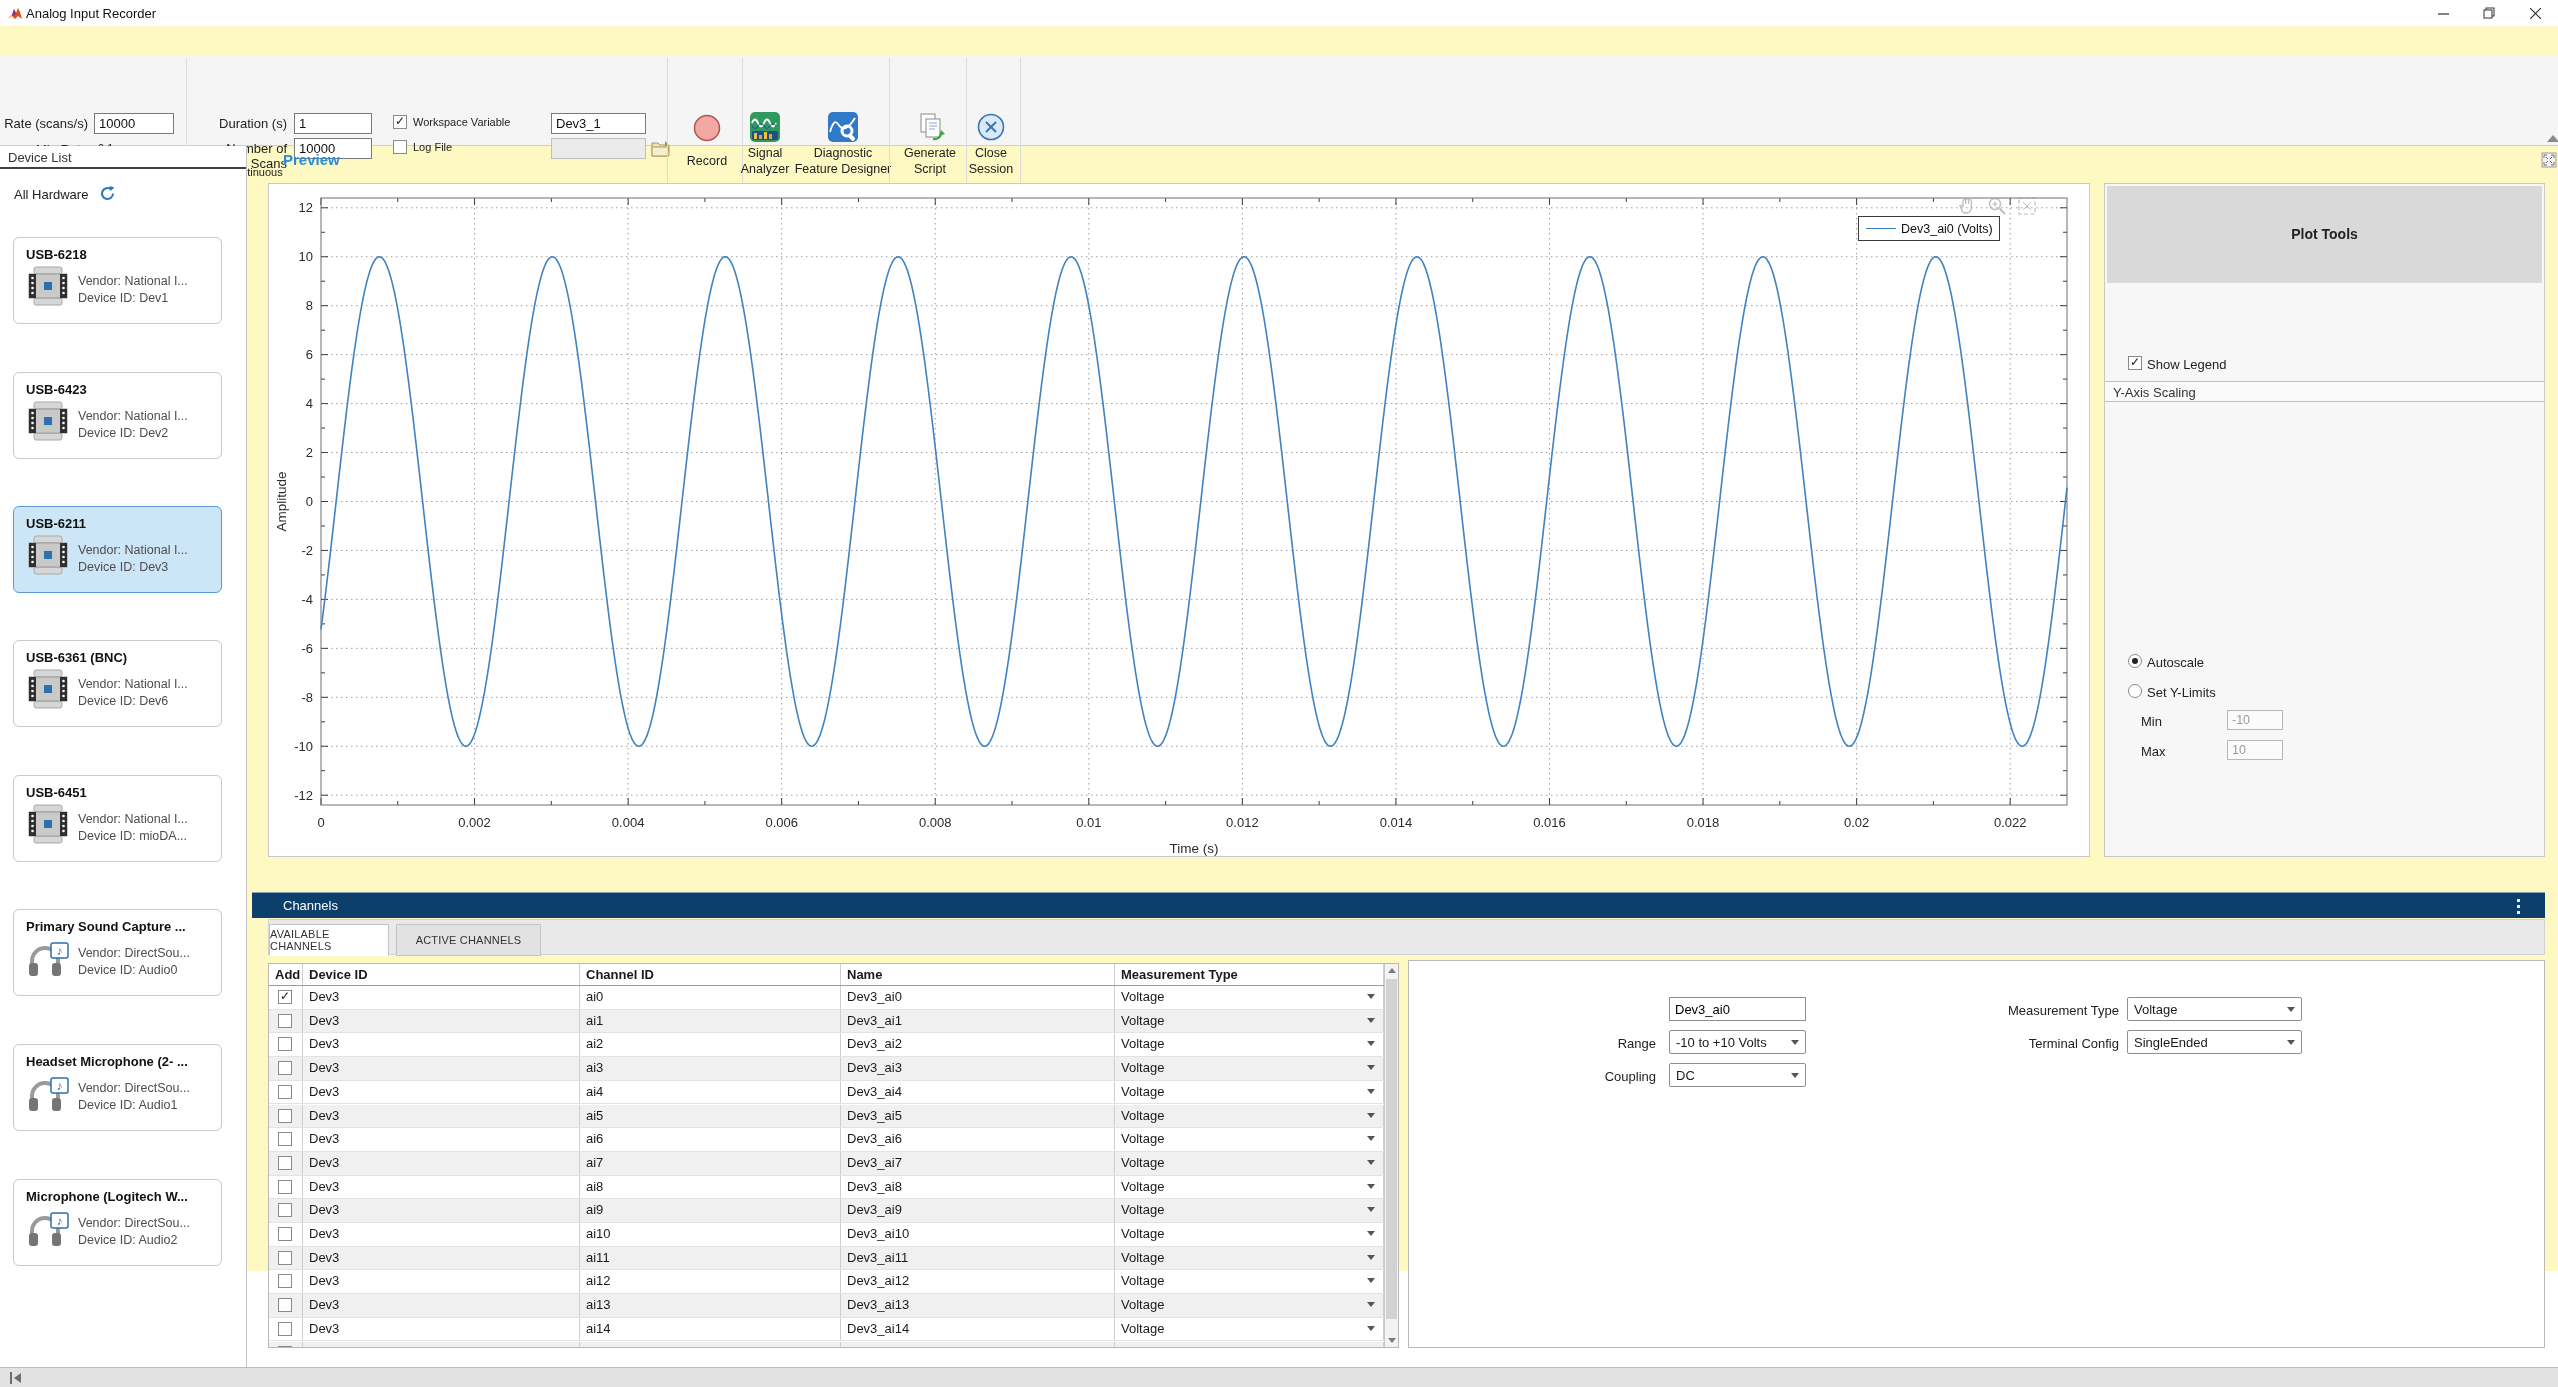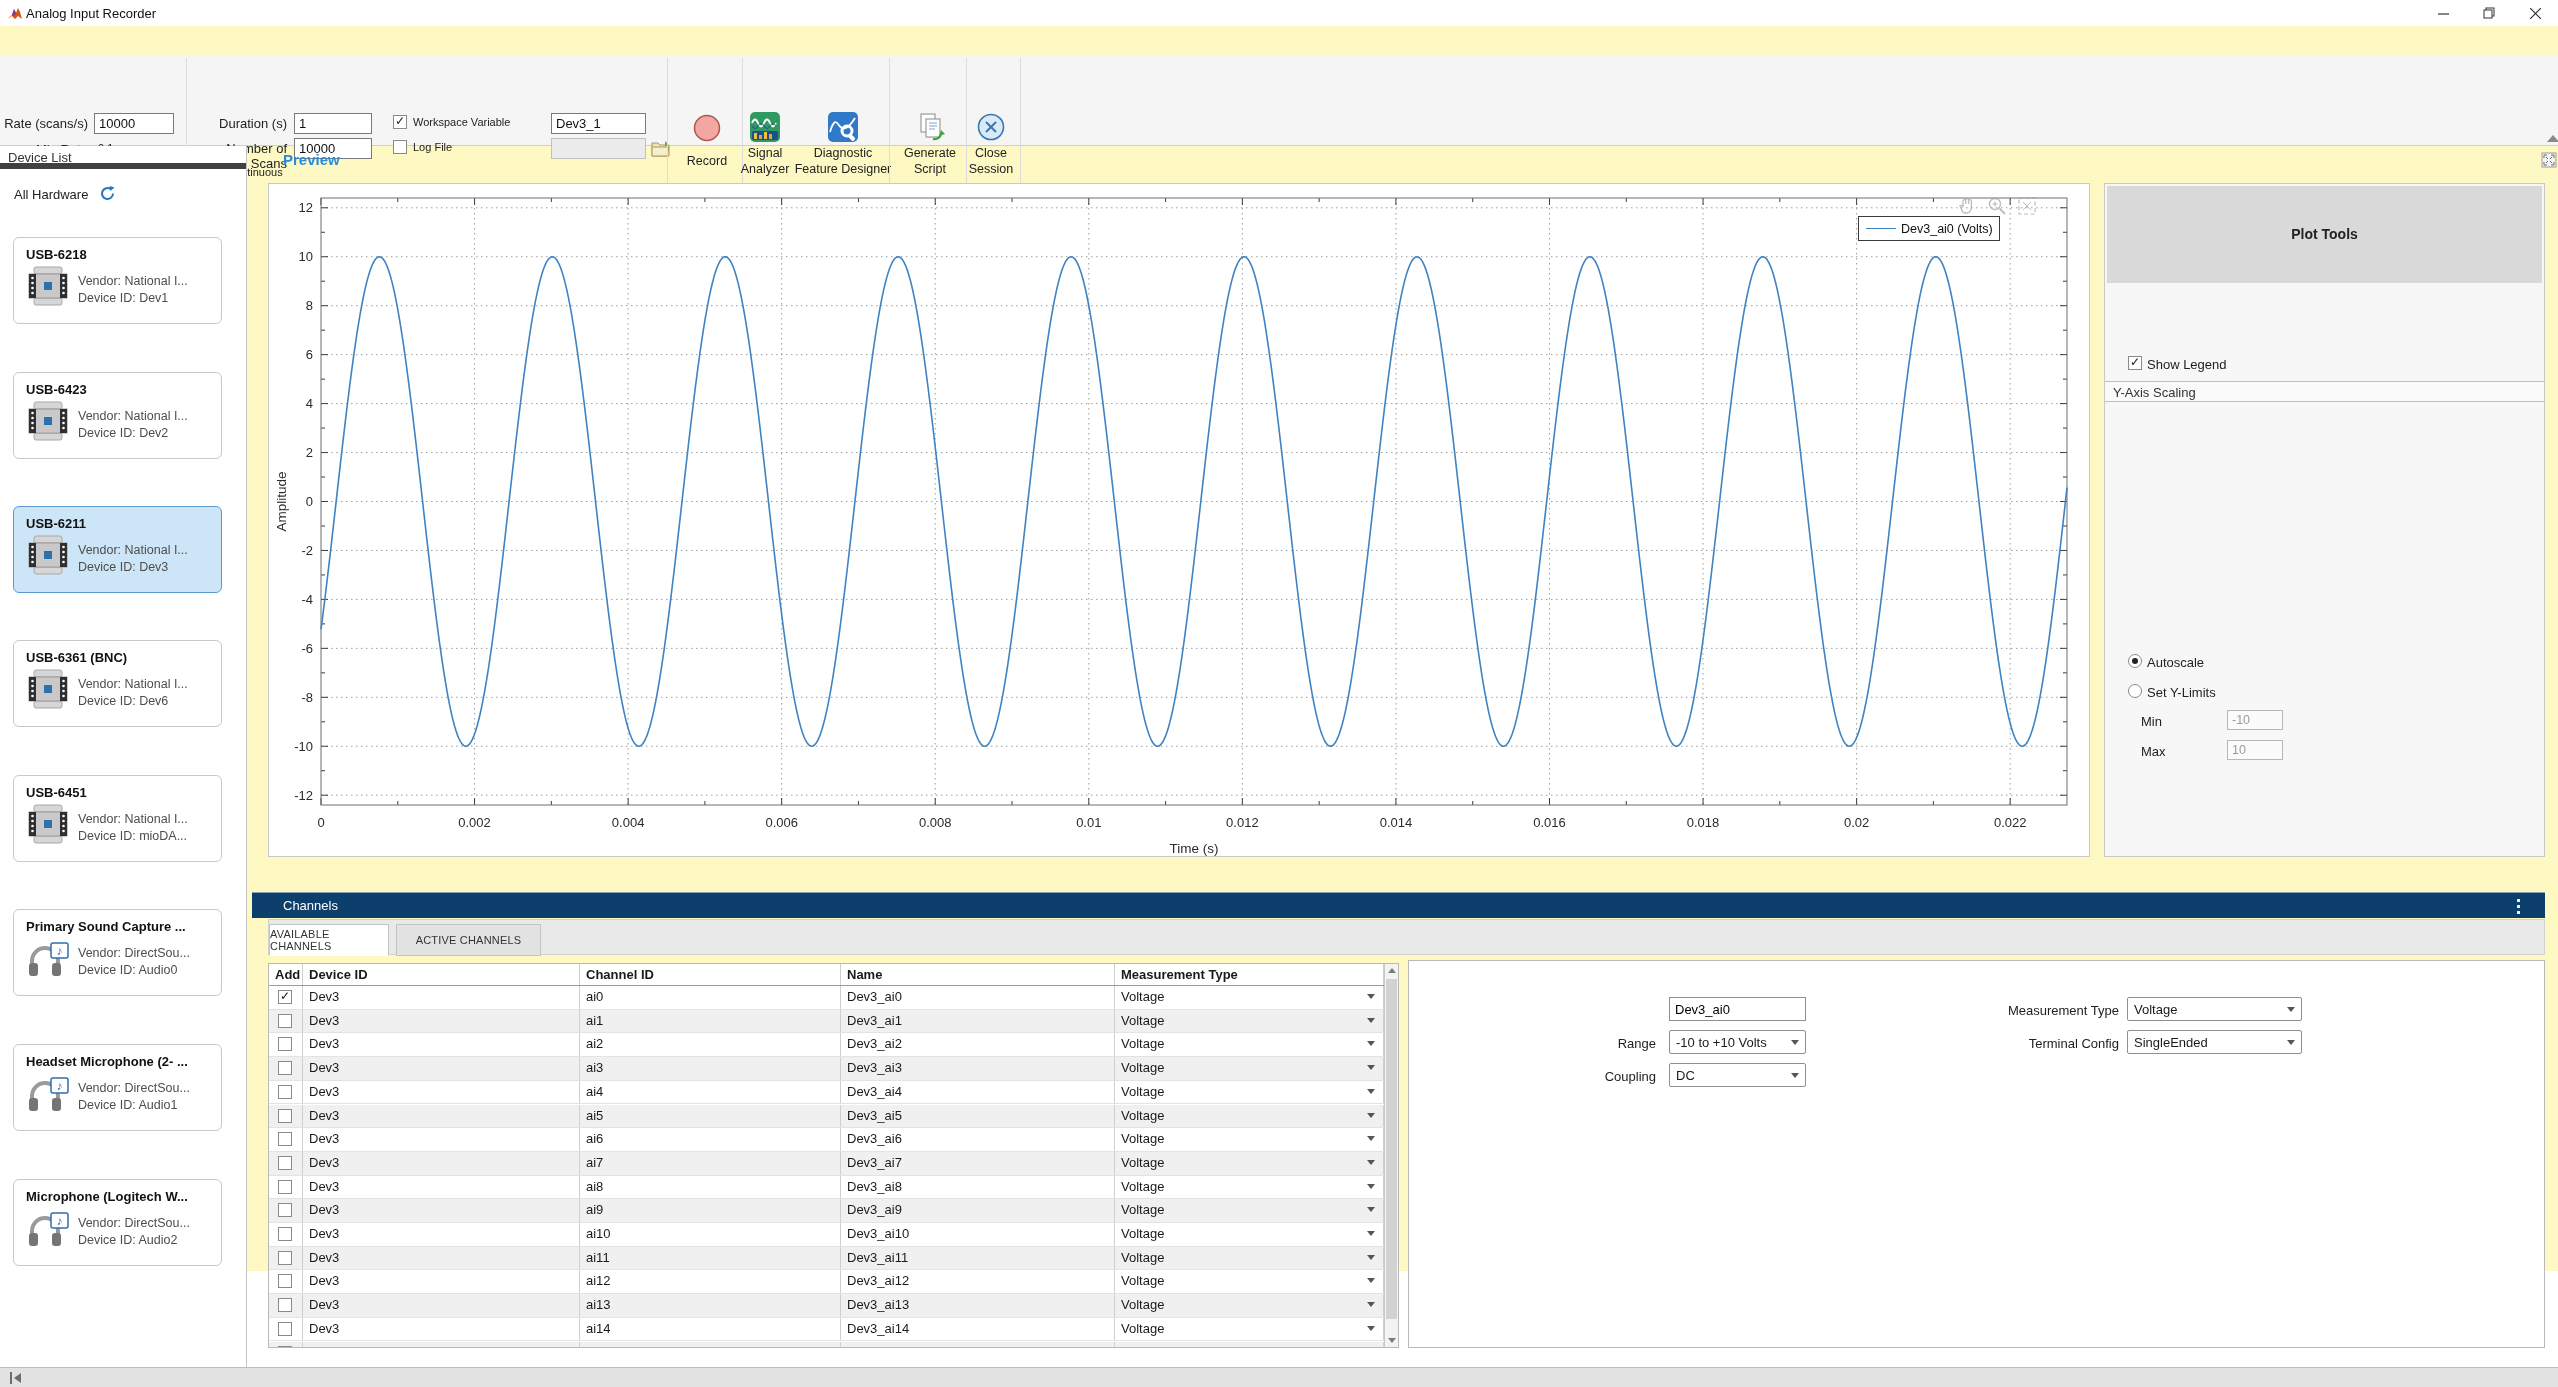--- a/index.html
+++ b/index.html
@@ -30,21 +30,21 @@
   .cb { position:absolute; width:14px; height:14px; border:1px solid #8a8a8a; background:#fff; font-size:12px;
         line-height:12px; text-align:center; color:#1a1a1a; }
   .cb .mark { display:none; }
   .cb.checked .mark { display:block; margin-top:-1px; }
   .radio { position:absolute; width:14px; height:14px; border:1px solid #8a8a8a; border-radius:50%; background:#fff; }
   .radio .dot { display:none; width:6px; height:6px; border-radius:50%; background:#222; margin:3px auto; }
   .radio.checked .dot { display:block; }
 
   
   .devpanel { left:0; top:146px; width:247px; height:1221px; background:#fff; border-right:1px solid #c3c3c3; }
-  .devheader { position:absolute; left:0; top:0; width:246px; height:23px; border-bottom:6px solid #404040; }
+  .devheader { position:absolute; left:0; top:0; width:246px; height:23px; border-bottom:2px solid #404040; }
   .devheader span { position:absolute; left:8px; top:4px; font-size:13px; color:#333; }
   .allhw { position:absolute; left:14px; top:41px; font-size:13px; color:#222; }
   .dev-card { position:absolute; left:13px; width:209px; height:87px; background:#fff; border:1px solid #c9c9c9; border-radius:6px; }
   .dev-card.selected { background:#cde6f7; border-color:#5b9bd1; }
   .dev-name { position:absolute; left:12px; top:9px; font-weight:bold; font-size:13px; color:#111; white-space:nowrap; }
   .dev-line { position:absolute; left:64px; font-size:12.5px; color:#4d4d4d; white-space:nowrap; }
   .dev-icon { position:absolute; left:11px; top:27px; }
 
   
   .preview-title { left:283px; top:151px; font-size:15px; font-weight:bold; color:#268cdc; }

